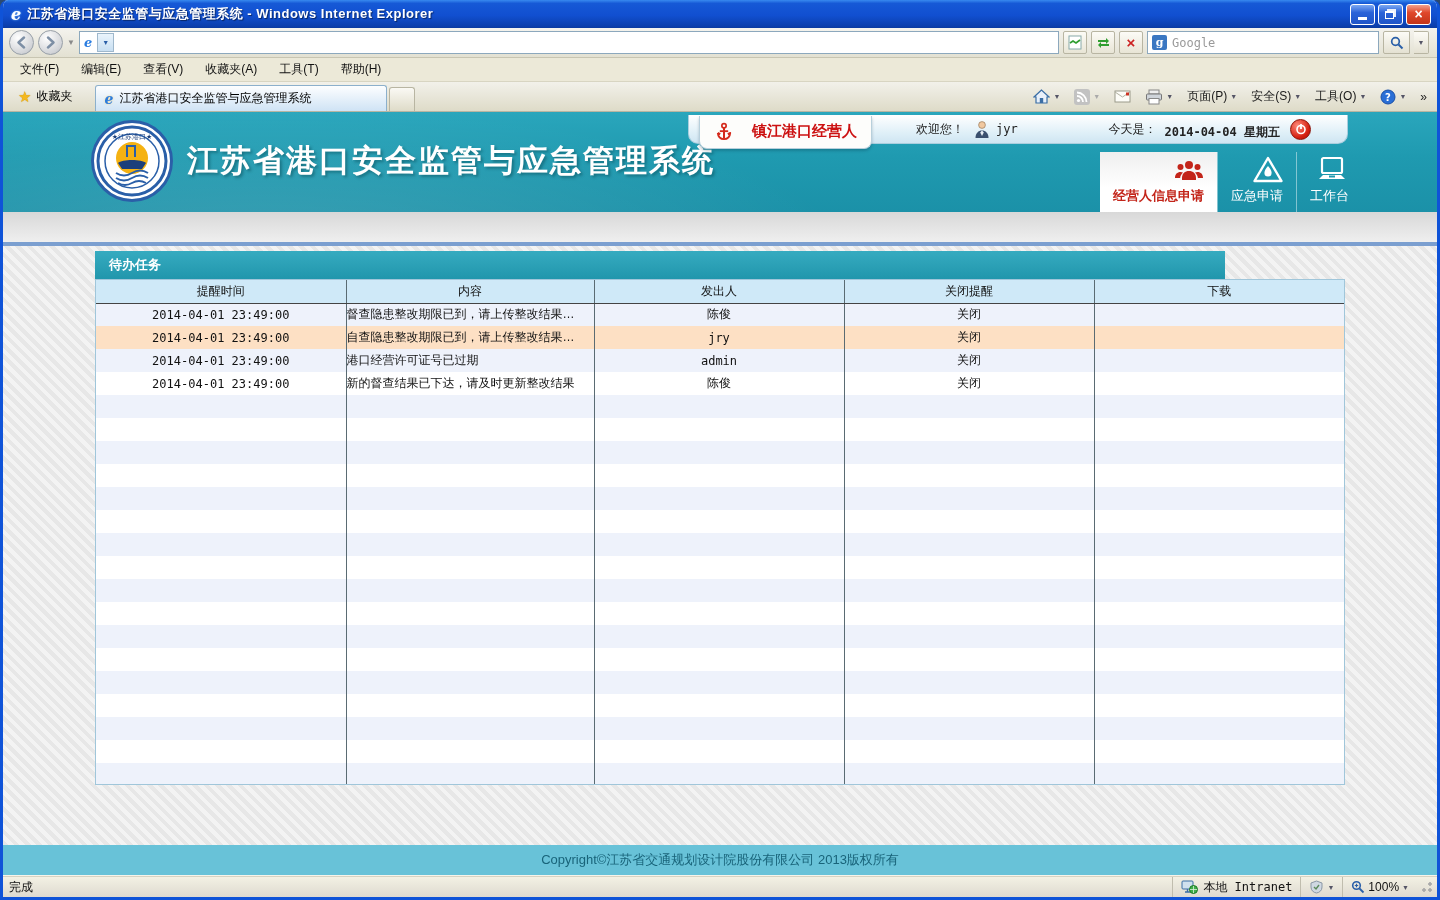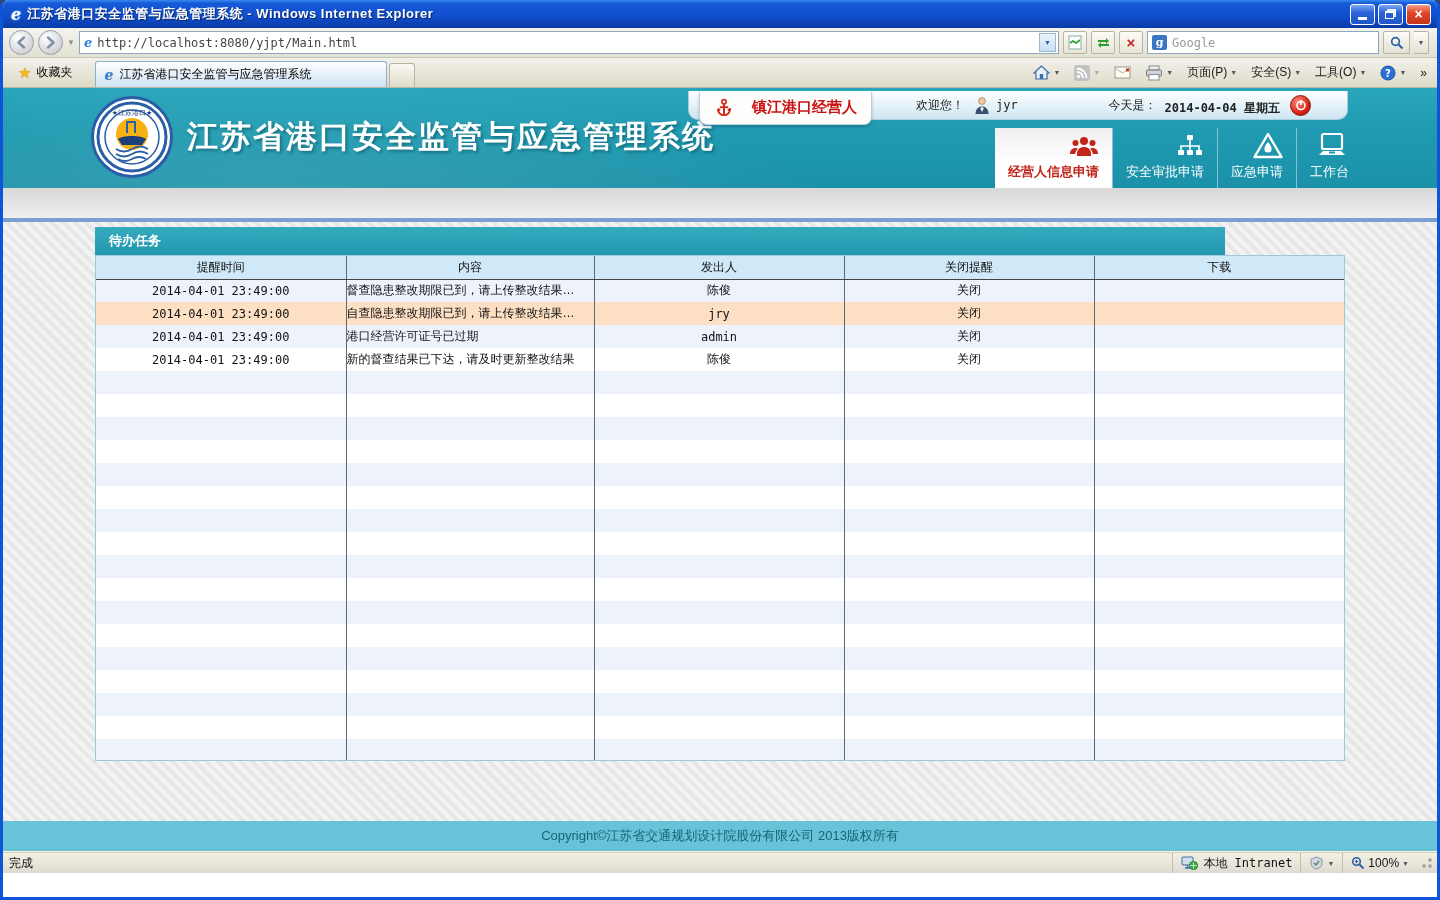--- a/index.html
+++ b/index.html
@@ -185,21 +185,20 @@
         </svg>
     </span>
     <span class="navcircle">
       <svg width="13" height="13" viewBox="0 0 13 13">
           <path d="M4 1.5 9.5 6.5 4 11.5" fill="none" stroke="#7d8fa5" stroke-width="2.4" stroke-linecap="round" stroke-linejoin="round"></path>
         </svg>
     </span>
     <span class="tinychev">▼</span>
     <div class="addrfield">
       <span class="ie-glyph2" style="color:#2a7de0;font:italic bold 13px 'DejaVu Serif',serif;">e</span>
-      <span class="url mono">http://localhost:8080/yjpt/Main.html</span>
       <span class="addr-drop">
           <span class="chev" style="color:#2a5fa8;">▼</span>
         </span>
     </div>
     <span class="sqbtn">
       <svg width="14" height="15" viewBox="0 0 14 15">
           <rect x="1" y="1" width="12" height="13" fill="#fff" stroke="#8aa"></rect>
           <path d="M2 8l3-2 3 2 4-3" fill="none" stroke="#2f9e2f" stroke-width="1.6"></path>
         </svg>
     </span>
@@ -222,20 +221,28 @@
       <svg width="14" height="14" viewBox="0 0 14 14">
           <circle cx="5.5" cy="5.5" r="3.8" fill="none" stroke="#2a5fa8" stroke-width="1.7"></circle>
           <path d="M8.5 8.5 12.5 12.5" stroke="#2a5fa8" stroke-width="2"></path>
         </svg>
     </span>
     <span class="searchdrop">
         <span class="chev">▼</span>
       </span>
   </div>
 
+  <div class="menubar">
+    <span class="mitem">文件(F)</span>
+    <span class="mitem">编辑(E)</span>
+    <span class="mitem">查看(V)</span>
+    <span class="mitem">收藏夹(A)</span>
+    <span class="mitem">工具(T)</span>
+    <span class="mitem">帮助(H)</span>
+  </div>
 
   <div class="favbar">
     <span class="favbtn">
       <span class="star">★</span>
       <span>收藏夹</span>
     </span>
     <div class="iietab">
       <span class="ie-glyph2">e</span>
       <span>江苏省港口安全监管与应急管理系统</span>
     </div>
@@ -344,32 +351,20 @@
           <svg width="30" height="26" viewBox="0 0 30 26" fill="currentColor">
               <circle cx="15" cy="8" r="4"></circle>
               <path d="M8 21c0-4.5 3-7 7-7s7 2.5 7 7v2H8z"></path>
               <circle cx="6.5" cy="10" r="3"></circle>
               <path d="M1 21c0-3.8 2.2-6 5.5-6 .9 0 1.8.2 2.5.6-1.6 1.4-2.6 3.3-2.9 5.4H1z"></path>
               <circle cx="23.5" cy="10" r="3"></circle>
               <path d="M29 21c0-3.8-2.2-6-5.5-6-.9 0-1.8.2-2.5.6 1.6 1.4 2.6 3.3 2.9 5.4H29z"></path>
             </svg>
         </span>
         <span class="nlabel">经营人信息申请</span>
-      </div>
-      <div class="navitem">
-        <span class="nicon">
-          <svg width="28" height="26" viewBox="0 0 28 26">
-              <rect x="11" y="2" width="6" height="5" rx="1" fill="currentColor"></rect>
-              <rect x="2" y="17" width="6" height="5" rx="1" fill="currentColor"></rect>
-              <rect x="11" y="17" width="6" height="5" rx="1" fill="currentColor"></rect>
-              <rect x="20" y="17" width="6" height="5" rx="1" fill="currentColor"></rect>
-              <path d="M14 7v5M5 17v-4h18v4M14 12v5" fill="none" stroke="currentColor" stroke-width="1.6"></path>
-            </svg>
-        </span>
-        <span class="nlabel">安全审批申请</span>
       </div>
       <div class="navitem">
         <span class="nicon">
           <svg width="30" height="27" viewBox="0 0 30 27">
               <path d="M15 2 28.5 25H1.5z" fill="none" stroke="currentColor" stroke-width="2.4" stroke-linejoin="round"></path>
               <path d="M15 10c2.5 2.8 3.6 5 3.6 7a3.6 3.6 0 0 1-7.2 0c0-2 1.1-4.2 3.6-7z" fill="currentColor"></path>
             </svg>
         </span>
         <span class="nlabel">应急申请</span>
       </div>

